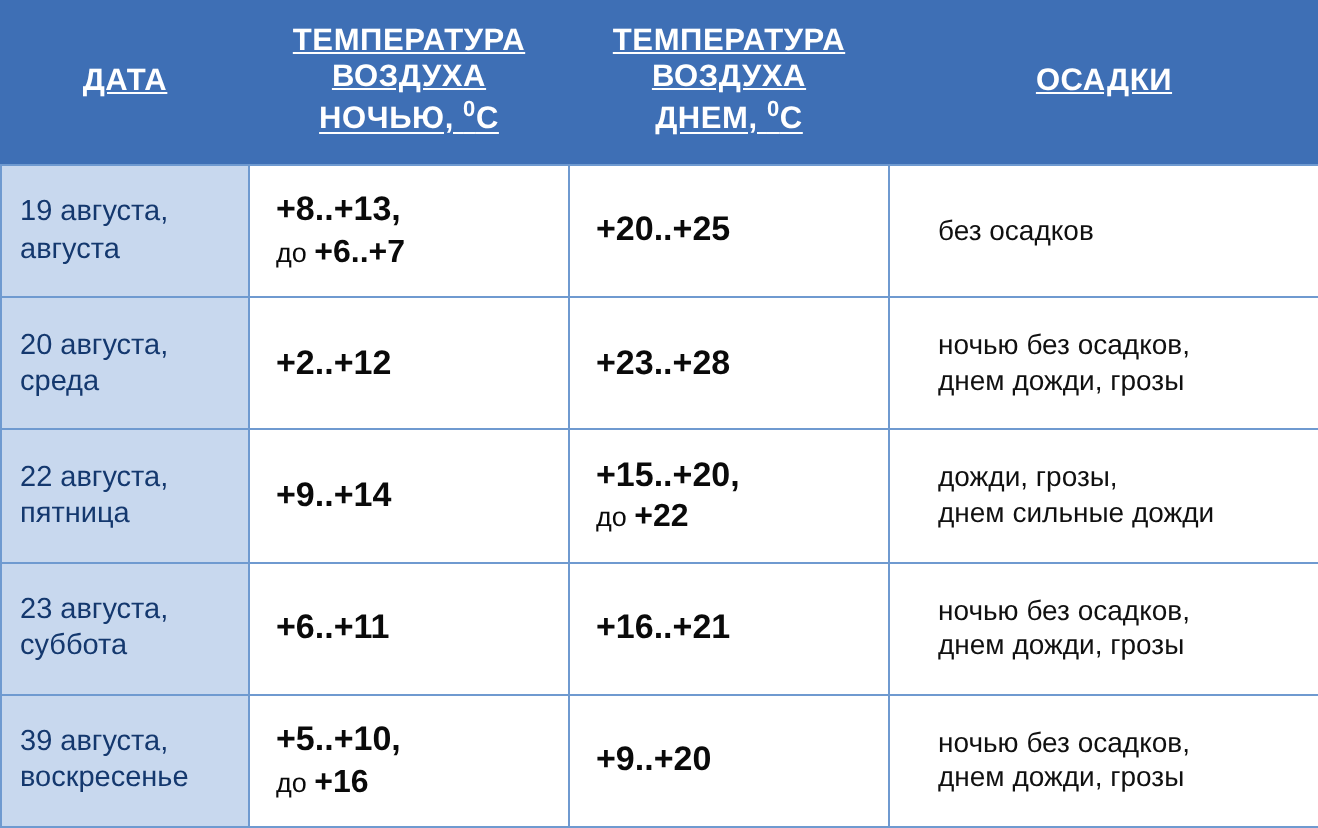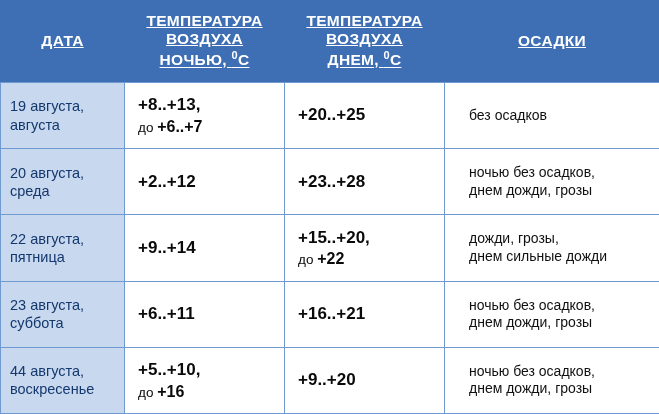--- a/index.html
+++ b/index.html
@@ -185,21 +185,21 @@
         <span class="sub"><span></span><b></b></span>
       </td>
       <td class="prec-cell">
         <span class="line">ночью без осадков,</span>
         <span class="line">днем дожди, грозы</span>
       </td>
     </tr>
 
     <tr>
       <td class="date-cell">
-        <span class="dline">44 августа,</span>
+        <span class="dline">39 августа,</span>
         <span class="dline">воскресенье</span>
       </td>
       <td class="temp-cell">
         <span class="main">+5..+10,</span>
         <span class="sub"><span>до </span><b>+16</b></span>
       </td>
       <td class="temp-cell">
         <span class="main">+9..+20</span>
         <span class="sub"><span></span><b></b></span>
       </td>

